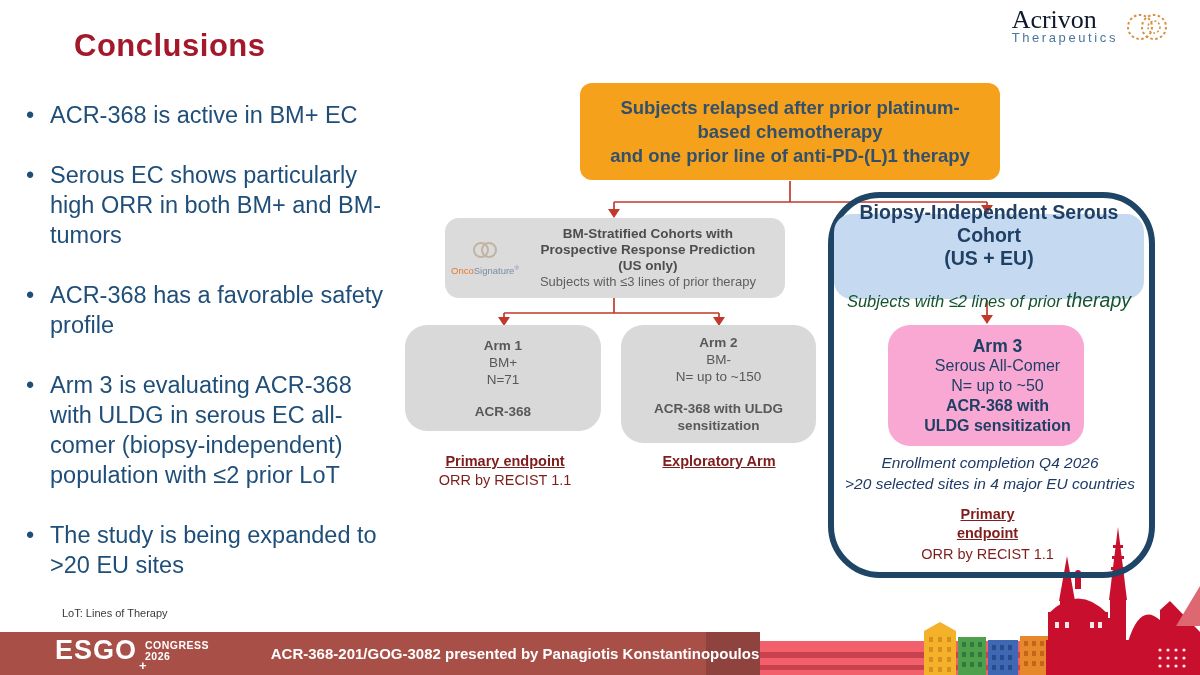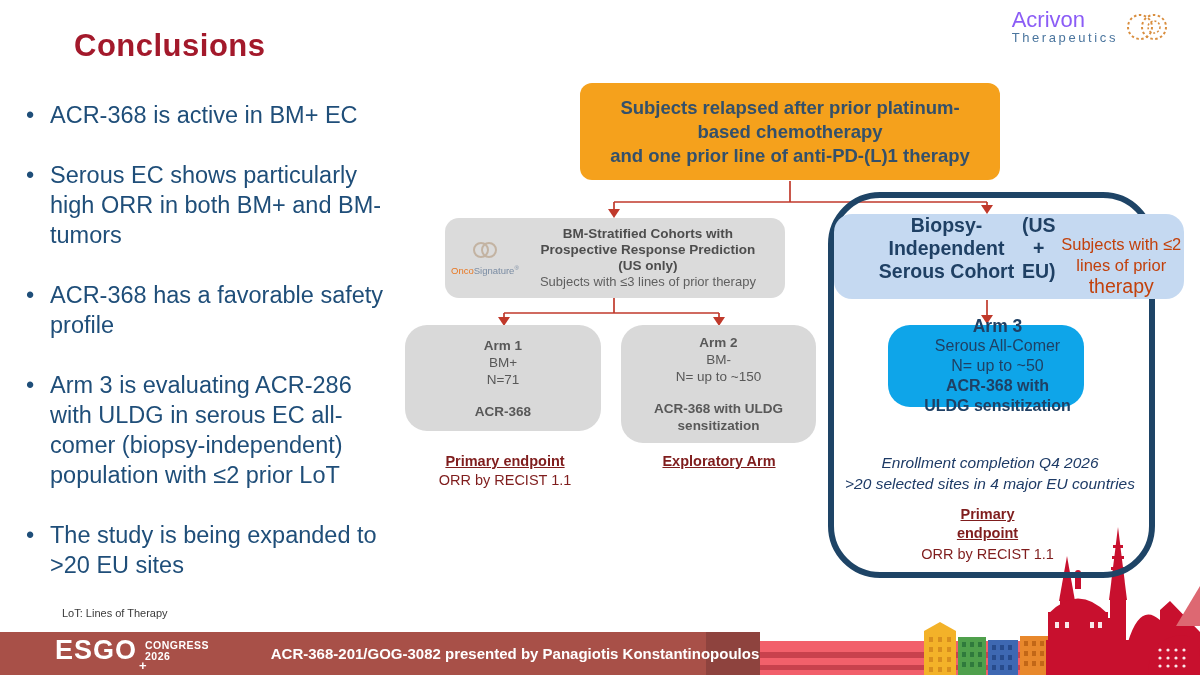--- a/index.html
+++ b/index.html
@@ -4,21 +4,21 @@
 <style>
   html,body{margin:0;padding:0;background:#fff;}
   #stage{position:relative;width:1200px;height:675px;background:#ffffff;overflow:hidden;
          font-family:"Liberation Sans",sans-serif;}
   .abs{position:absolute;}
 
   
   .slide-title{left:74px;top:28px;font-size:31px;font-weight:bold;color:#A3192B;letter-spacing:.5px;}
   .acrivon{right:28px;top:10px;display:flex;align-items:flex-start;gap:6px;}
   .acrivon .txt{text-align:left;}
-  .acrivon .nm{font-size:22px;color:#8b5cf6;font-weight:500;line-height:20px;}
+  .acrivon .nm{font-size:26px;color:#0f172a;font-weight:500;line-height:20px;font-family:Liberation Serif, serif;}
   .acrivon .sb{font-size:13px;color:#4A759E;letter-spacing:2.6px;}
 
   
   .bullets{left:26px;top:100px;width:368px;color:#1F4E79;font-size:23.5px;line-height:30px;}
   .bullet{display:flex;margin-bottom:30px;}
   .bullet .mk{width:24px;flex:0 0 24px;}
 
   .footnote{left:62px;top:607px;font-size:11px;color:#3A3A3A;}
 
   
@@ -31,32 +31,32 @@
   .oncologo .t{font-size:9.5px;line-height:9px;}
   .oncologo .o1{color:#E87722;}
   .oncologo .o2{color:#7A8CA3;}
   .bmtext{flex:1;text-align:center;color:#4D4D4D;font-size:13.5px;line-height:16px;}
   .bmtext .b{font-weight:bold;}
   .bmtext .s{font-weight:normal;color:#5F5F5F;font-size:13px;}
 
   .scontainer{left:828px;top:192px;width:327px;height:386px;border:6px solid #1E4466;
               border-radius:52px;box-sizing:border-box;z-index:3;}
   .sbox{left:834px;top:214px;width:310px;height:85px;background:#C5D9F1;border-radius:18px;z-index:4;
-        display:flex;flex-direction:row;justify-content:center;text-align:center;color:#1F4064;padding-left:40px;}
+        display:flex;flex-direction:column;justify-content:center;text-align:center;color:#1F4064;}
   .sbox .t{font-weight:bold;font-size:19.5px;line-height:23px;}
-  .sbox .s{font-size:16.5px;line-height:21px;margin-top:20px;color:#c2410c;}
+  .sbox .s{font-size:16.5px;line-height:21px;margin-top:20px;color:#14532d;font-style:italic;}
   .sbox .s .big{font-size:19.5px;}
 
   .armbox{border-radius:22px;display:flex;flex-direction:column;justify-content:center;
           text-align:center;box-sizing:border-box;z-index:4;}
   .arm1{left:405px;top:325px;width:196px;height:106px;background:#D9D9D9;color:#585858;
         font-size:13.5px;line-height:17px;}
   .arm2{left:621px;top:325px;width:195px;height:118px;background:#D9D9D9;color:#585858;
         font-size:13.5px;line-height:17px;padding:12px 14px;}
-  .arm3{left:888px;top:325px;width:196px;height:82px;background:#0ea5e9;color:#1F4064;
+  .arm3{left:888px;top:325px;width:196px;height:121px;background:#f9a8d4;color:#1F4064;
         font-size:16px;line-height:20px;padding-left:23px;}
   .armbox .nm{font-weight:bold;}
   .arm3 .nm{font-size:17.5px;}
   .armbox .drug{font-weight:bold;margin-top:15px;}
   .arm3 .drug{margin-top:0;}
 
   .ep{text-align:center;color:#7f1d1d;font-size:14.5px;line-height:19px;z-index:4;}
   .ep .lbl{font-weight:bold;text-decoration:underline;}
   .ep1{left:415px;top:452px;width:180px;}
   .ep2{left:625px;top:452px;width:188px;}
@@ -228,21 +228,21 @@
     <div class="bullet">
       <span class="mk">•</span>
       <span>Serous EC shows particularly high ORR in both BM+ and BM- tumors</span>
     </div>
     <div class="bullet">
       <span class="mk">•</span>
       <span>ACR-368 has a favorable safety profile</span>
     </div>
     <div class="bullet">
       <span class="mk">•</span>
-      <span>Arm 3 is evaluating ACR-286 with ULDG in serous EC all-comer (biopsy-independent) population with ≤2 prior LoT</span>
+      <span>Arm 3 is evaluating ACR-368 with ULDG in serous EC all-comer (biopsy-independent) population with ≤2 prior LoT</span>
     </div>
     <div class="bullet">
       <span class="mk">•</span>
       <span>The study is being expanded to &gt;20 EU sites</span>
     </div>
   </div>
 
   <div class="abs footnote">LoT: Lines of Therapy</div>
 
   <div class="abs obox">

